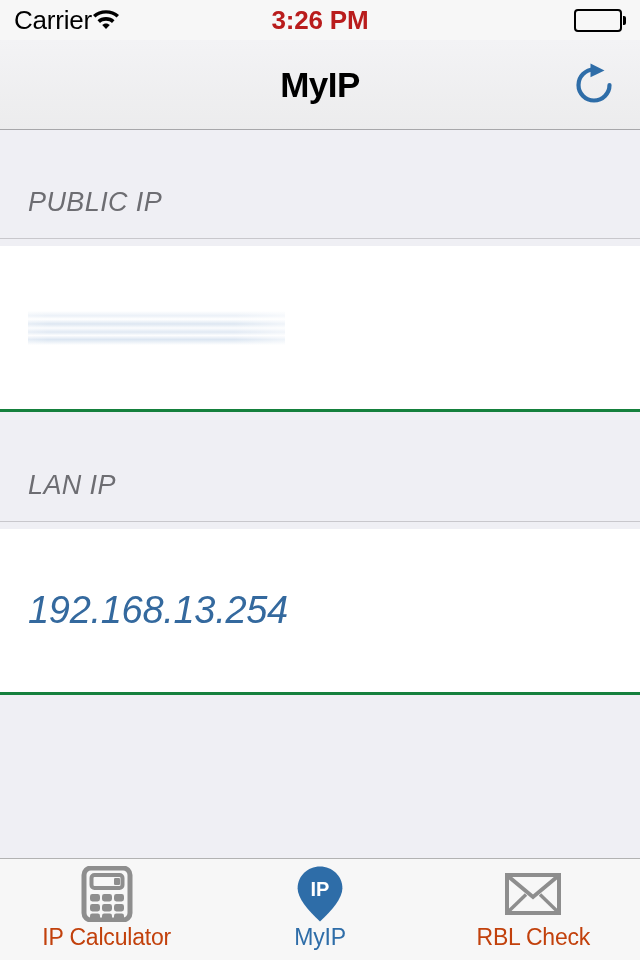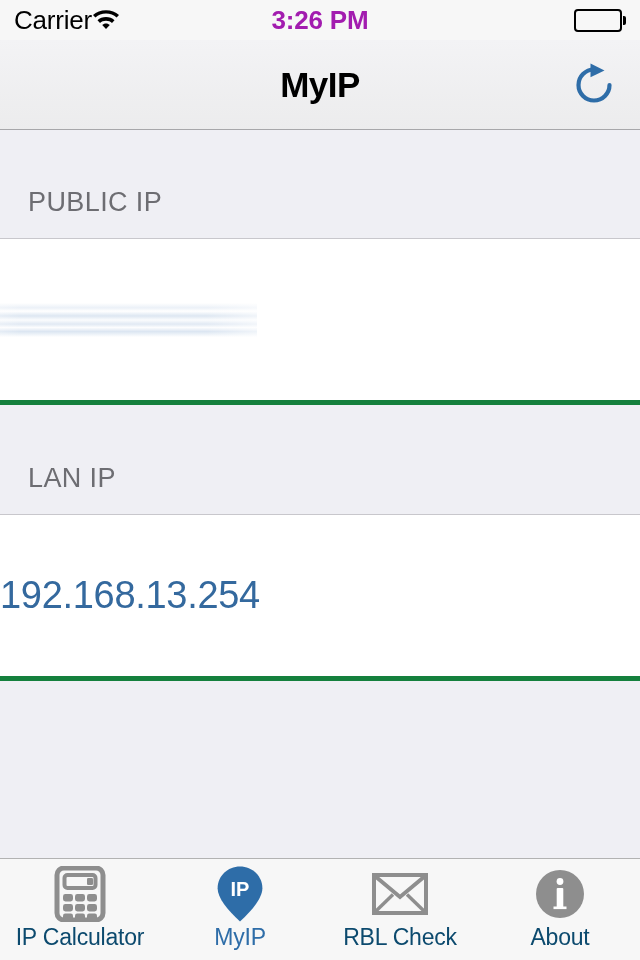--- a/index.html
+++ b/index.html
@@ -50,21 +50,21 @@
     align-items: center;
     justify-content: flex-end;
   }
   .carrier-text {
     font-size: 26px;
     color: #000;
     letter-spacing: -0.2px;
   }
   .clock-text {
     font-size: 26px;
-    color: #a21caf;
+    color: #b91c1c;
     font-weight: bold;
     letter-spacing: -0.2px;
   }
   .wifi-icon { display:block; }
   .battery-wrap {
     display: flex;
     align-items: center;
   }
   .battery-body {
     width: 48px;
@@ -121,20 +121,21 @@
   }
 
   
   .tableview {
     position: absolute;
     left: 0; top: 131px;
     width: 640px;
     height: 727px;
     background: #efeff4;
     overflow: hidden;
+    font-style: italic;
   }
   .section-header {
     height: 108px;
     background: #efeff4;
     display: flex;
     align-items: flex-end;
     box-sizing: border-box;
     padding: 0 0 20px 28px;
     border-bottom: 1px solid #c8c7cc;
   }
@@ -143,25 +144,27 @@
     text-align: center;
   }
   .section-header-text {
     font-size: 27px;
     color: #6d6d72;
     letter-spacing: 0.4px;
   }
   .cell {
     background: #ffffff;
     height: 166px;
-    border-bottom: 5px solid #15803d;
-    display: flex;
-    align-items: center;
-    box-sizing: border-box;
+    border-bottom: 3px solid #15803d;
+    display: flex;
+    align-items: center;
+    box-sizing: border-box;
+    padding-left: 28px;
     cursor: pointer;
+    margin-top: 7px;
   }
   .cell-value {
     font-size: 38px;
     color: #34699e;
     letter-spacing: -0.3px;
   }
 
   
   .blurred-value {
     position: relative;
@@ -233,21 +236,21 @@
     cursor: pointer;
   }
   .tab-icon {
     height: 56px;
     display: flex;
     align-items: center;
     justify-content: center;
   }
   .tab-label {
     font-size: 23px;
-    color: #0c4a6e;
+    color: #c2410c;
     margin-top: 2px;
     letter-spacing: -0.2px;
     white-space: nowrap;
   }
   .tab.active .tab-label {
     color: #2e6da8;
   }
 </style>
 </head>
 <body>
@@ -351,26 +354,15 @@
           <rect x="2" y="3" width="52" height="38" fill="none" stroke="#8e8e8e" stroke-width="4"></rect>
           <path d="M3.5 4.5 L28 25 L52.5 4.5" fill="none" stroke="#8e8e8e" stroke-width="4"></path>
           <path d="M3.5 39.5 L21 22.5" fill="none" stroke="#8e8e8e" stroke-width="3.4"></path>
           <path d="M52.5 39.5 L35 22.5" fill="none" stroke="#8e8e8e" stroke-width="3.4"></path>
         </svg>
       </span>
       <span class="tab-label">RBL Check</span>
     </div>
 
 
-    <div class="tab">
-      <span class="tab-icon">
-        <svg width="52" height="52" viewBox="0 0 52 52">
-          <circle cx="26" cy="26" r="24" fill="#8e8e8e"></circle>
-          <circle cx="26" cy="13.5" r="3.4" fill="#ffffff"></circle>
-          <rect x="22.7" y="20" width="6.6" height="21" rx="1" fill="#ffffff"></rect>
-          <rect x="19.5" y="38.5" width="13" height="2.6" fill="#ffffff"></rect>
-        </svg>
-      </span>
-      <span class="tab-label">About</span>
-    </div>
 
   </div>
 </div>
 
 </body></html>

